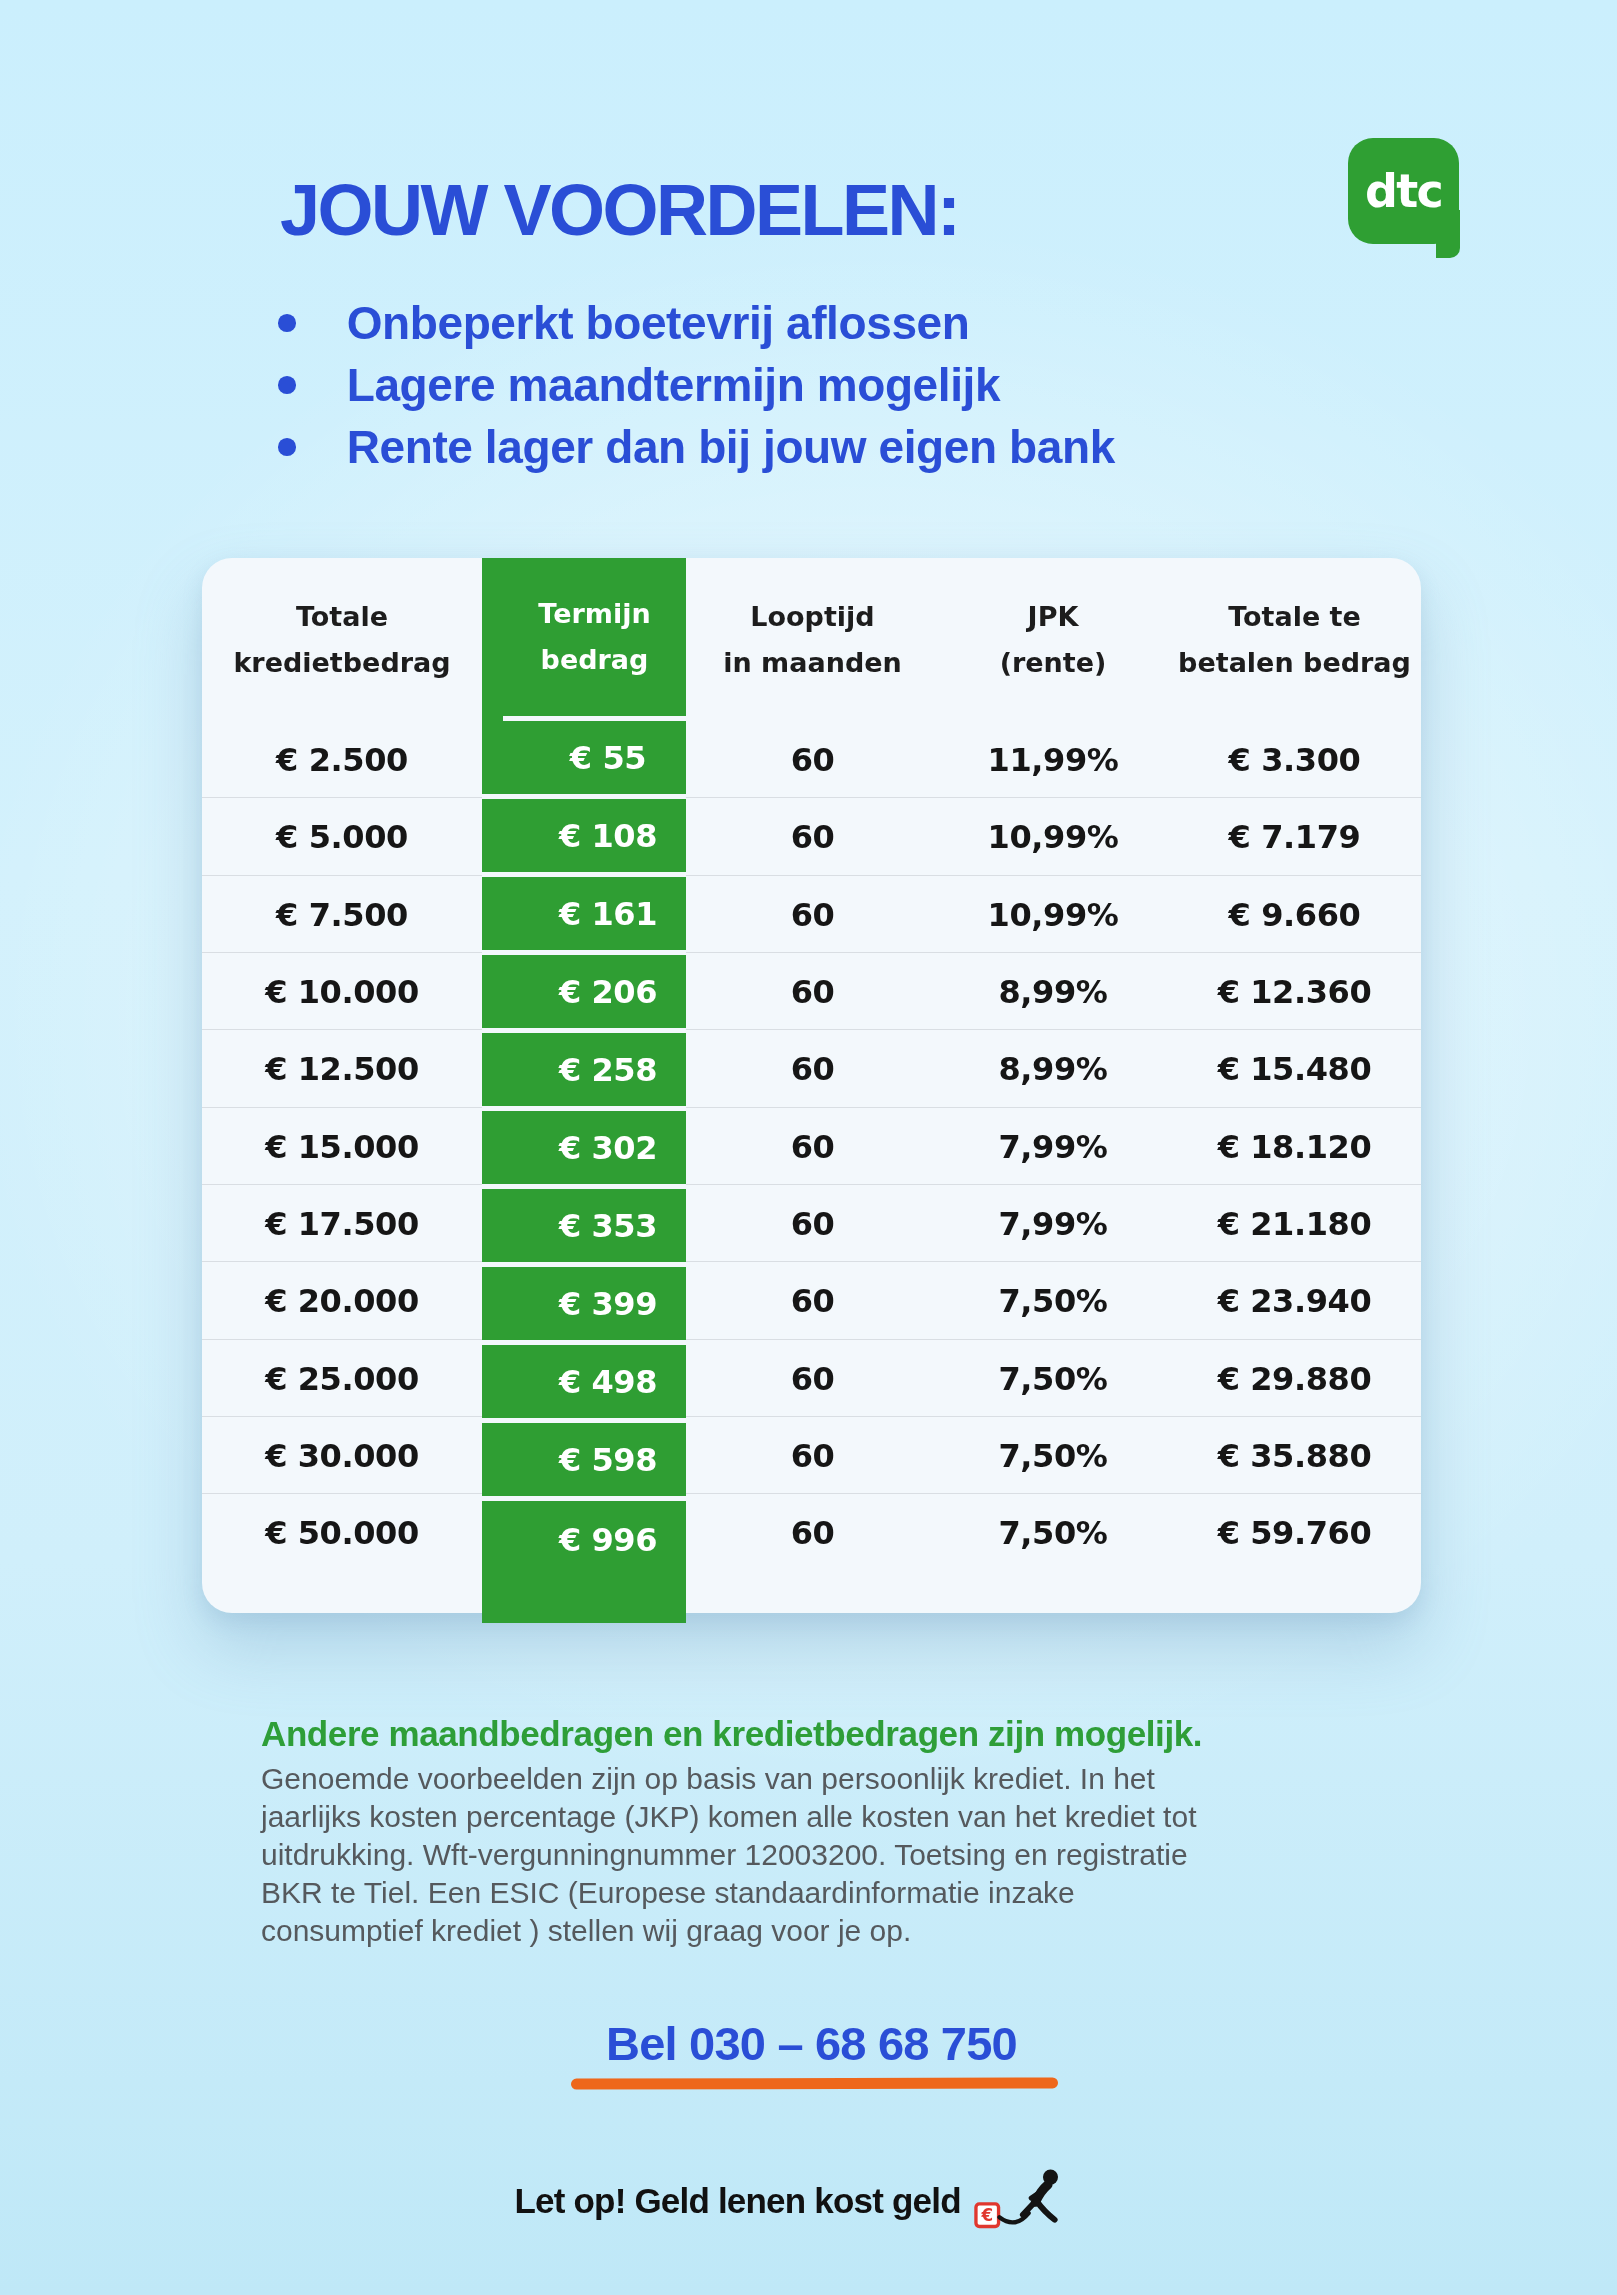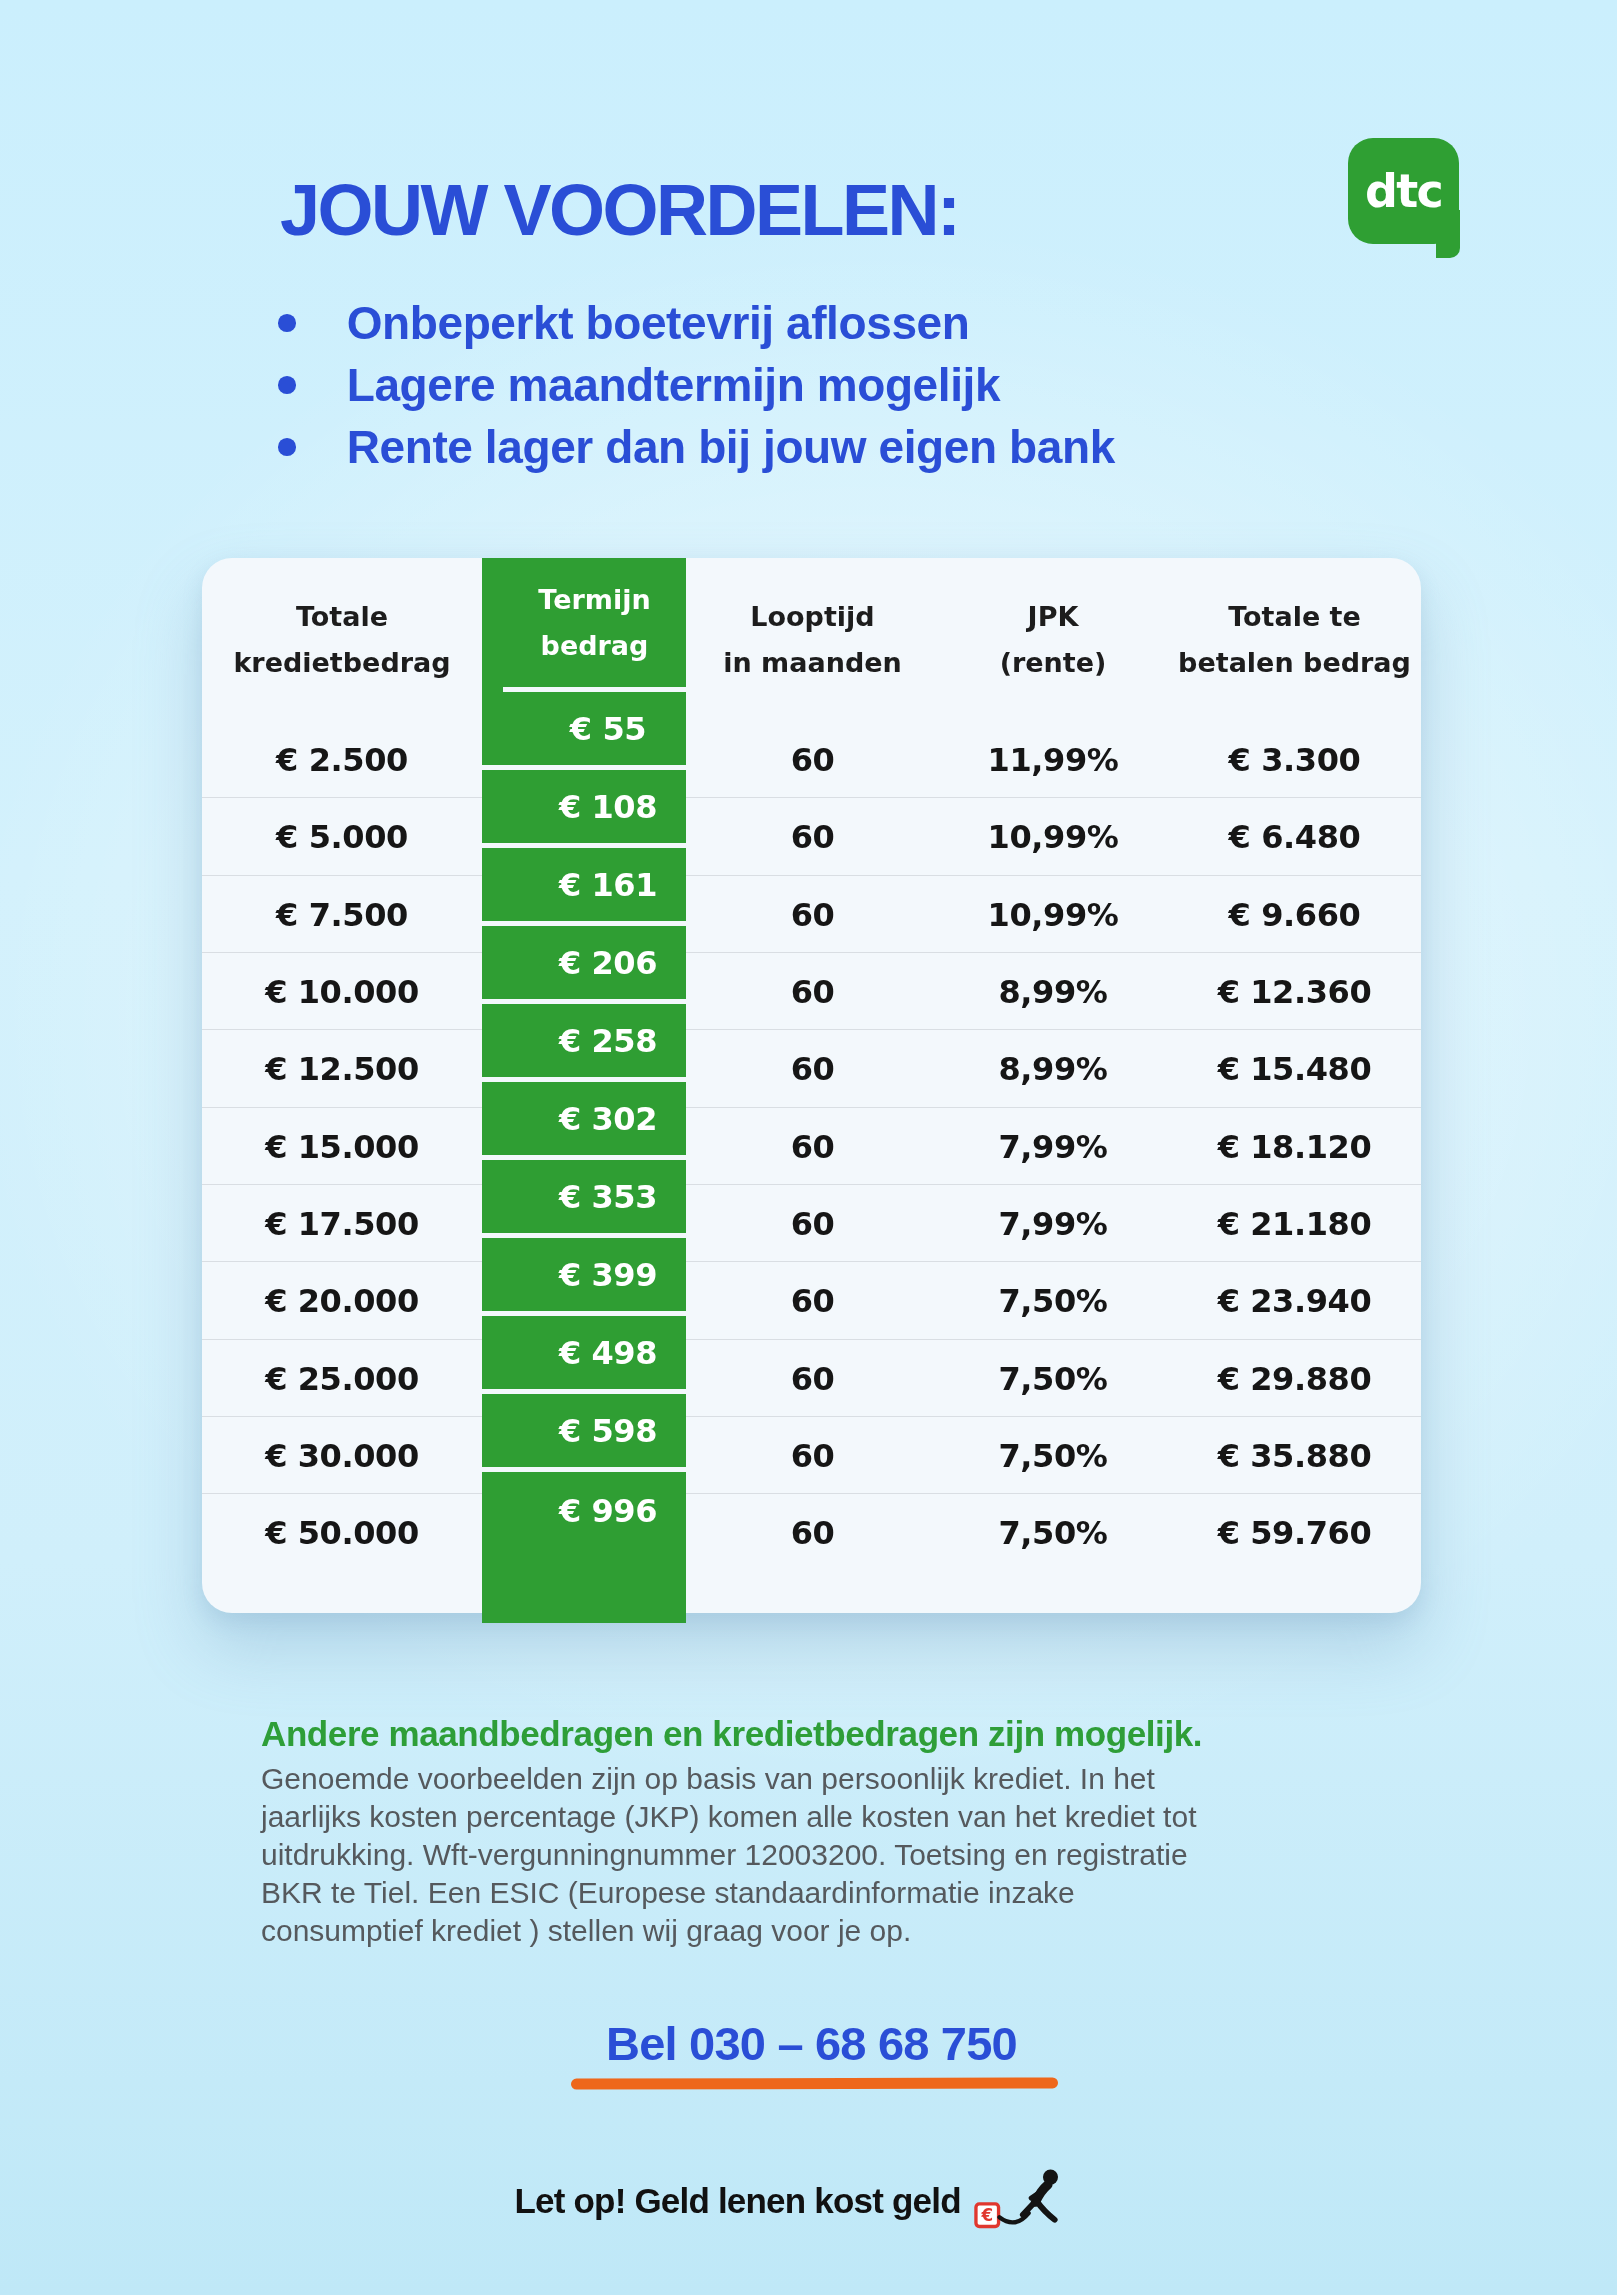--- a/index.html
+++ b/index.html
@@ -43,21 +43,21 @@
   .tbody{position:absolute; left:202px; top:721px; width:1219px; z-index:1;}
   .trow{display:grid; grid-template-columns:280px 204px 253px 228px 255px; height:78px; align-items:center;}
   .trow + .trow{border-top:1.7px solid #d9dee3; margin-top:-1.7px;}
   .tcell{text-align:center; font-family:"DejaVu Sans", sans-serif; font-weight:bold;
     font-size:32px; color:#161616; letter-spacing:-0.4px;}
   
   .gcol{
     position:absolute; left:482px; top:558px; width:204px; height:1065px;
     background:#2f9e33; z-index:2; display:flex; flex-direction:column;
   }
-  .ghead{height:134px; box-sizing:border-box; border-bottom:5px solid #f3f8fc;
+  .ghead{height:163px; box-sizing:border-box; border-bottom:5px solid #f3f8fc;
     display:flex; flex-direction:column; align-items:center; justify-content:center;
     font-family:"DejaVu Sans", sans-serif; font-weight:bold; font-size:27px; line-height:46px; color:#ffffff;margin-left:21px;}
   .gcell{height:78px; box-sizing:border-box; border-bottom:5px solid #f3f8fc;
     display:flex; align-items:center; justify-content:center;
     font-family:"DejaVu Sans", sans-serif; font-weight:bold; font-size:32px; color:#ffffff; letter-spacing:-0.4px;padding-left:48px;}
   .gcell:last-of-type{border-bottom:none;}
   
   .note-heading{position:absolute; left:261px; top:1714px;
     font-size:35px; font-weight:bold; letter-spacing:-0.4px; color:#2e9e38;}
   .note-paragraph{position:absolute; left:261px; top:1760px; color:#55595d; font-size:30px;}
@@ -127,21 +127,21 @@
         <div class="tcell"></div>
         <div class="tcell">60</div>
         <div class="tcell">11,99%</div>
         <div class="tcell">€ 3.300</div>
       </div>
       <div class="trow">
         <div class="tcell">€ 5.000</div>
         <div class="tcell"></div>
         <div class="tcell">60</div>
         <div class="tcell">10,99%</div>
-        <div class="tcell">€ 6.480</div>
+        <div class="tcell">€ 7.179</div>
       </div>
       <div class="trow">
         <div class="tcell">€ 7.500</div>
         <div class="tcell"></div>
         <div class="tcell">60</div>
         <div class="tcell">10,99%</div>
         <div class="tcell">€ 9.660</div>
       </div>
       <div class="trow">
         <div class="tcell">€ 10.000</div>

